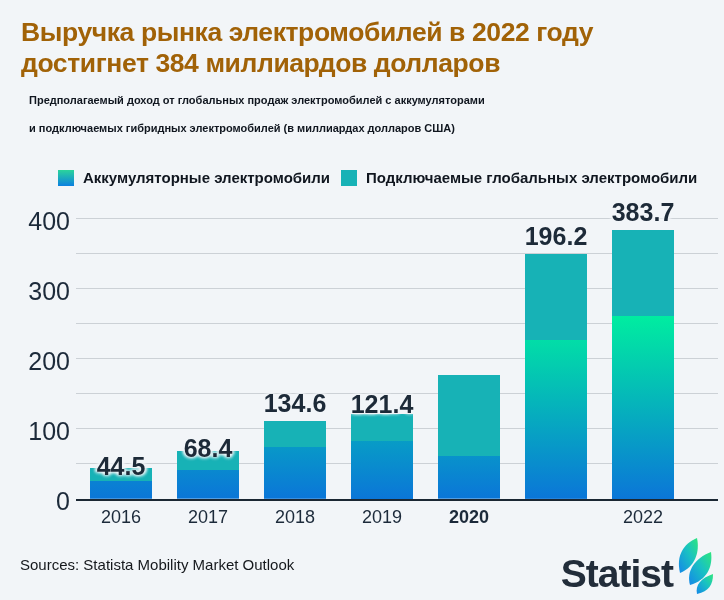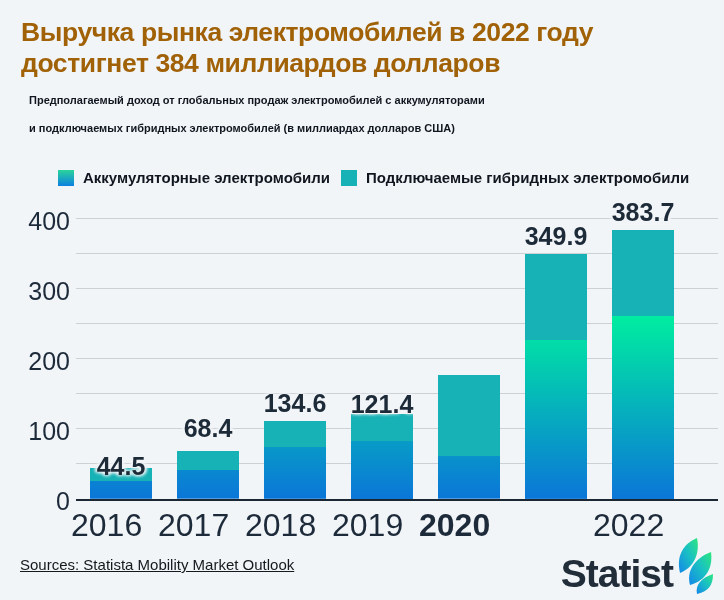--- a/index.html
+++ b/index.html
@@ -60,28 +60,28 @@
     background-position: left bottom;
   }
   .value-label {
     position: absolute; width: 130px; text-align: center;
     font-size: 25px; font-weight: 600; color: #1d2a38; line-height: 26px;
     z-index: 3;
     text-shadow: 0 0 4px #f2f5f8, 0 0 4px #f2f5f8, 2px 0 3px #f2f5f8, -2px 0 3px #f2f5f8;
   }
   .xlabels { position: absolute; left: 0; top: 507px; width: 724px; height: 30px; }
   .xlabel {
-    position: absolute; width: 100px; 
-    font-size: 32px; font-weight: 500; color: #1c2a3a;
+    position: absolute; width: 100px; text-align: center;
+    font-size: 18px; font-weight: 500; color: #1c2a3a;
   }
 
   
   .sources {
     position: absolute; left: 20px; top: 556px;
-    font-size: 15px; color: #15181c; text-decoration: underline;
+    font-size: 15px; color: #15181c;
   }
   .logo {
     position: absolute; right: 4px; bottom: 6px;
     display: flex; align-items: flex-end;
   }
   .logo-text {
     font-size: 39px; font-weight: bold; color: #222d3a;
     letter-spacing: -1px; line-height: 40px;
   }
   .logo-leaf { margin-left: 2px; margin-bottom: 0px; }
@@ -95,21 +95,21 @@
 
   <p class="subtitle"><span>Предполагаемый доход от глобальных продаж электромобилей с аккумуляторами</span><br><span>и подключаемых гибридных электромобилей (в миллиардах долларов США)</span></p>
 
   <div class="legend">
     <div class="legend-item" id="legend-bev">
       <span class="swatch swatch-bev"></span>
       <span class="label">Аккумуляторные электромобили</span>
     </div>
     <div class="legend-item" id="legend-phev">
       <span class="swatch swatch-phev"></span>
-      <span class="label">Подключаемые гибридных электромобили</span>
+      <span class="label">Подключаемые глобальных электромобили</span>
     </div>
   </div>
 
   <div class="ylabels" id="ylabels">
       <div class="ylabel" style="top: 267px;">0</div>
       <div class="ylabel" style="top: 197px;">100</div>
       <div class="ylabel" style="top: 127px;">200</div>
       <div class="ylabel" style="top: 57px;">300</div>
       <div class="ylabel" style="top: -13px;">400</div>
     </div>
@@ -124,40 +124,40 @@
       <div class="gridline" style="bottom: 280px;"></div>
       <div class="bar" style="left: 14px; width: 62px; height: 31.15px;">
         <div class="seg seg-phev" style="height: 13.37px;"></div>
         <div class="seg seg-bev" style="height: 17.78px; background-size: 100% 183.05px;"></div>
       </div>
       <div class="value-label" style="left: -20px; bottom: 20px; text-align: center;">44.5</div>
       <div class="bar" style="left: 101px; width: 62px; height: 47.88px;">
         <div class="seg seg-phev" style="height: 19.18px;"></div>
         <div class="seg seg-bev" style="height: 28.7px; background-size: 100% 183.05px;"></div>
       </div>
-      <div class="value-label" style="left: 67px; bottom: 58px;">68.4</div>
+      <div class="value-label" style="left: 67px; bottom: 38px;">68.4</div>
       <div class="bar" style="left: 188px; width: 62px; height: 78.33px;">
         <div class="seg seg-phev" style="height: 26.53px;"></div>
         <div class="seg seg-bev" style="height: 51.8px; background-size: 100% 183.05px;"></div>
       </div>
       <div class="value-label" style="left: 154px; bottom: 83.33px;">134.6</div>
       <div class="bar" style="left: 275px; width: 62px; height: 84.98px;">
         <div class="seg seg-phev" style="height: 26.88px;"></div>
         <div class="seg seg-bev" style="height: 58.1px; background-size: 100% 183.05px;"></div>
       </div>
       <div class="value-label" style="left: 241px; bottom: 82px;">121.4</div>
       <div class="bar" style="left: 362px; width: 62px; height: 123.55px;">
         <div class="seg seg-phev" style="height: 80.85px;"></div>
         <div class="seg seg-bev" style="height: 42.7px; background-size: 100% 183.05px;"></div>
       </div>
       <div class="bar" style="left: 449px; width: 62px; height: 244.93px;">
         <div class="seg seg-phev" style="height: 86.03px;"></div>
         <div class="seg seg-bev" style="height: 158.9px; background-size: 100% 183.05px;"></div>
       </div>
-      <div class="value-label" style="left: 415px; bottom: 249.93px;">349.9</div>
+      <div class="value-label" style="left: 415px; bottom: 249.93px;">196.2</div>
       <div class="bar" style="left: 536px; width: 62px; height: 268.59px;">
         <div class="seg seg-phev" style="height: 85.54px;"></div>
         <div class="seg seg-bev" style="height: 183.05px; background-size: 100% 183.05px;"></div>
       </div>
       <div class="value-label" style="left: 502px; bottom: 273.59px;">383.7</div>
     </div>
   <div class="xlabels" id="xlabels">
       <div class="xlabel" style="left: 71px;">2016</div>
       <div class="xlabel" style="left: 158px;">2017</div>
       <div class="xlabel" style="left: 245px;">2018</div>

